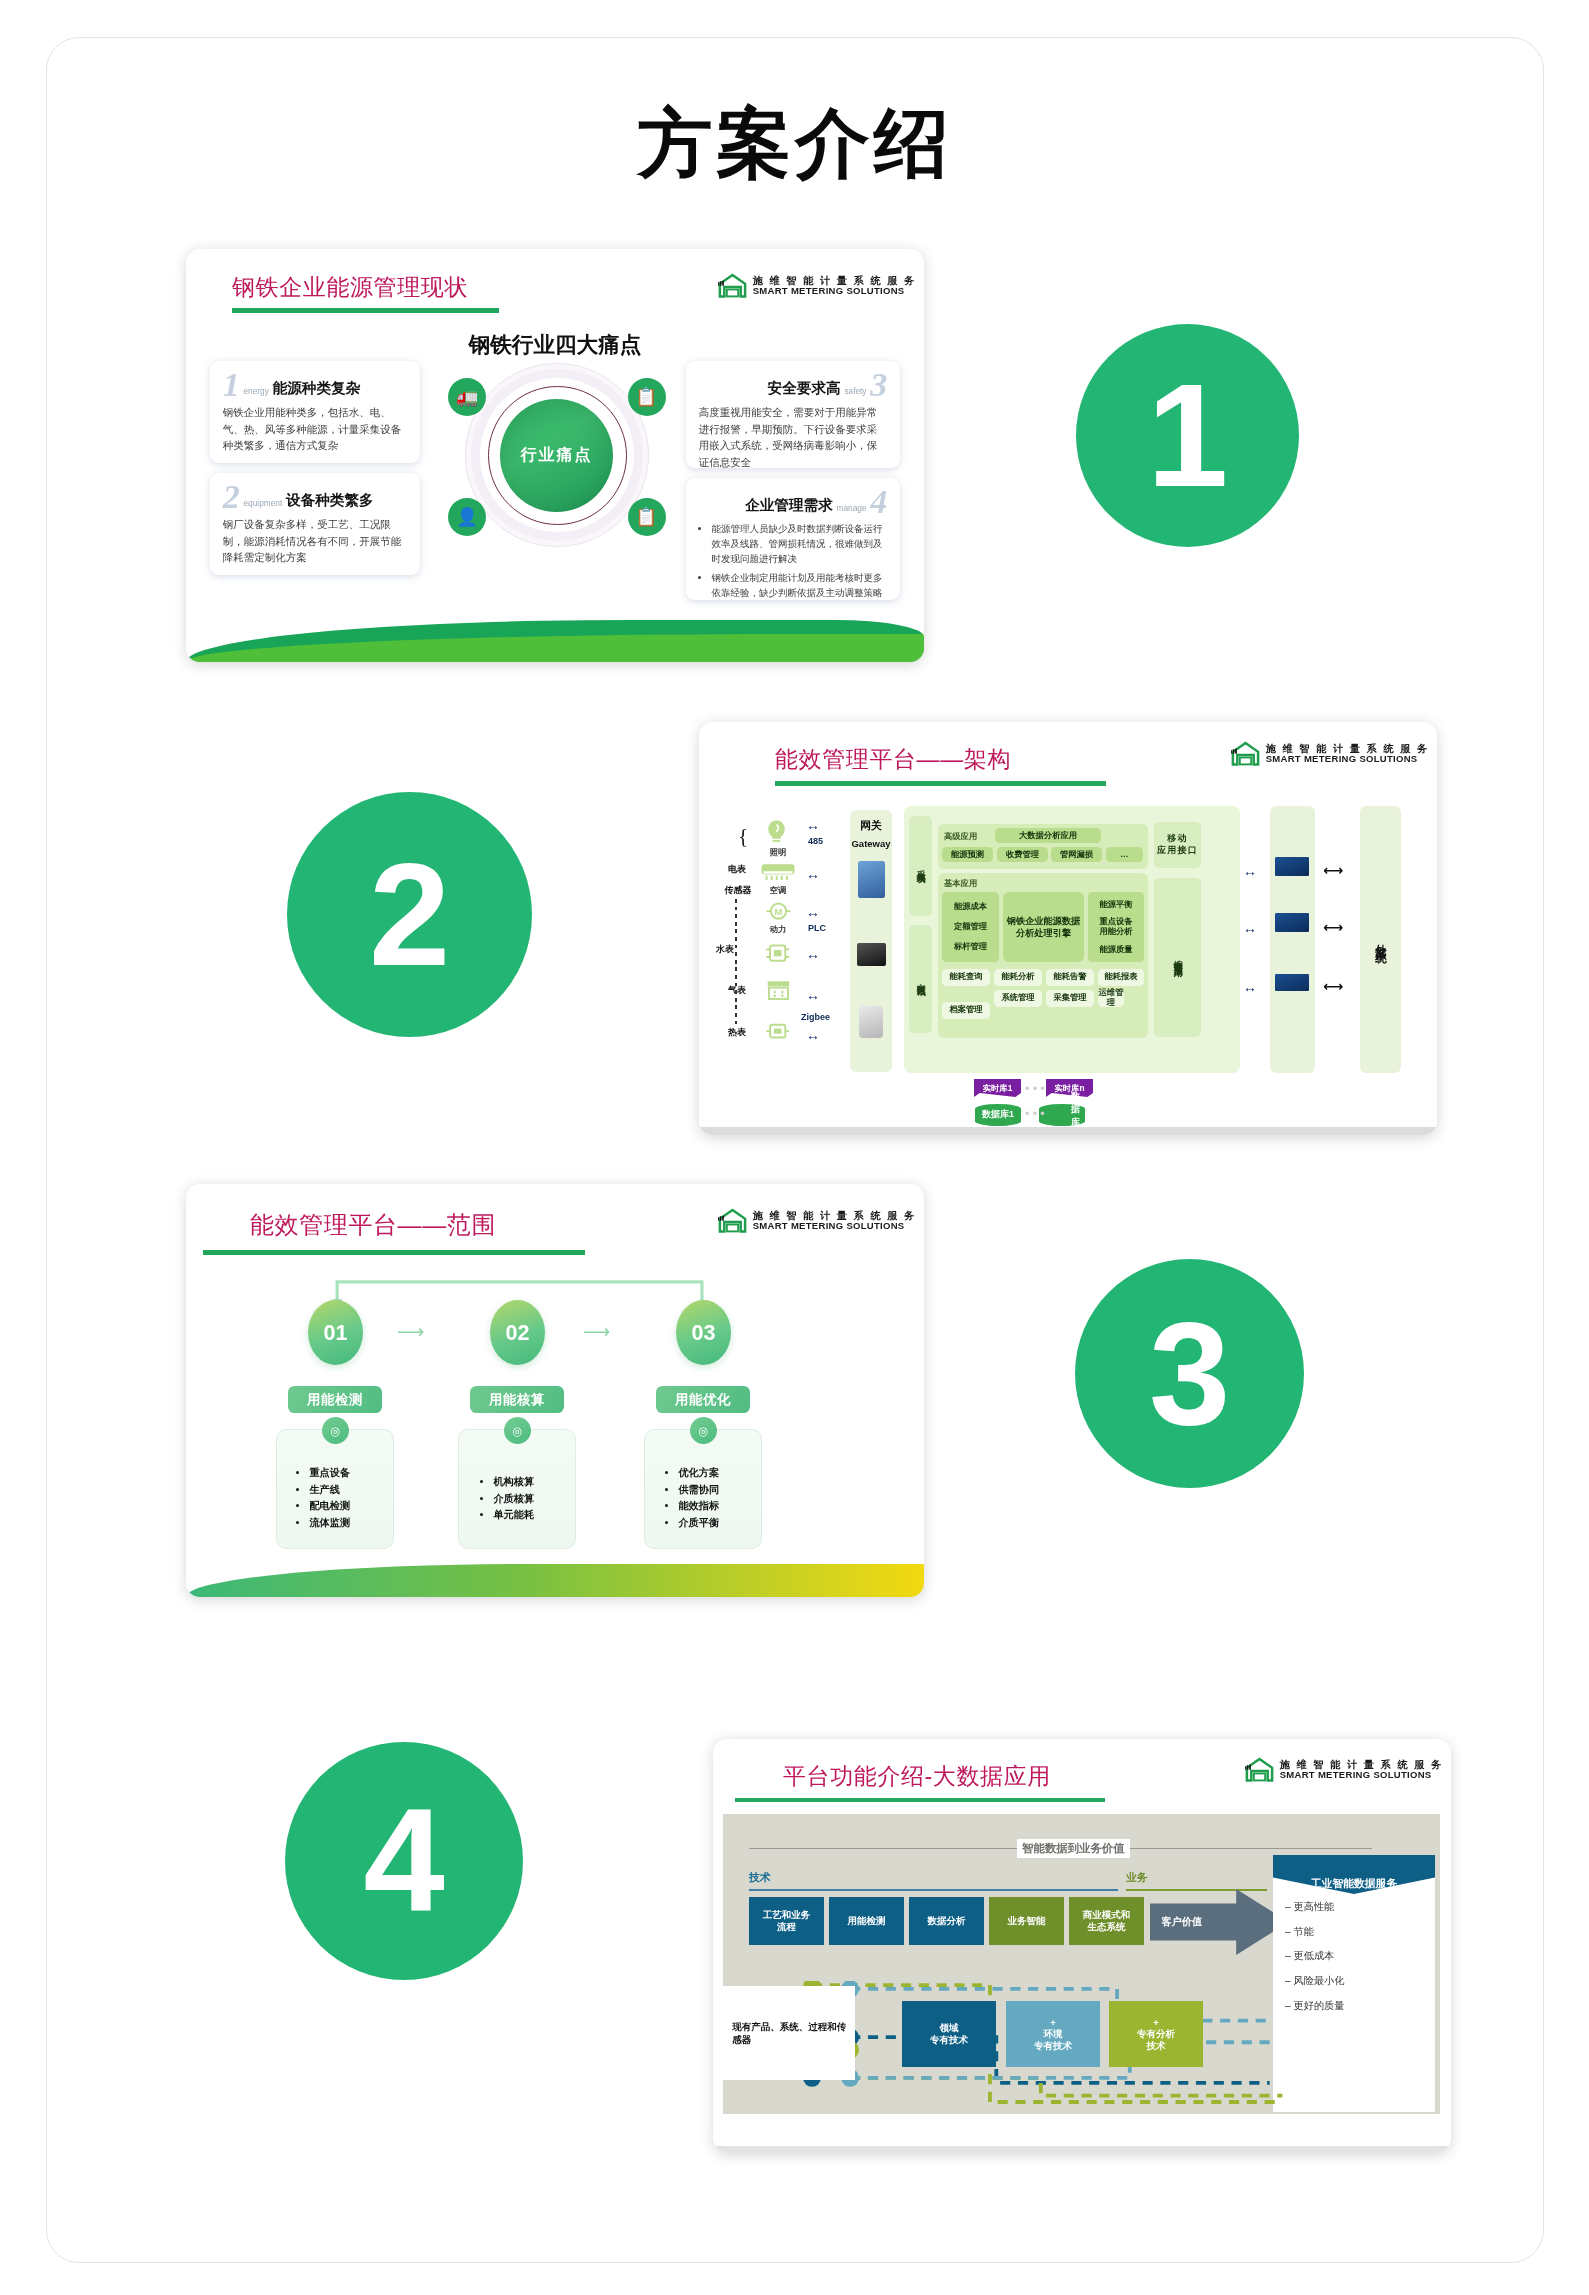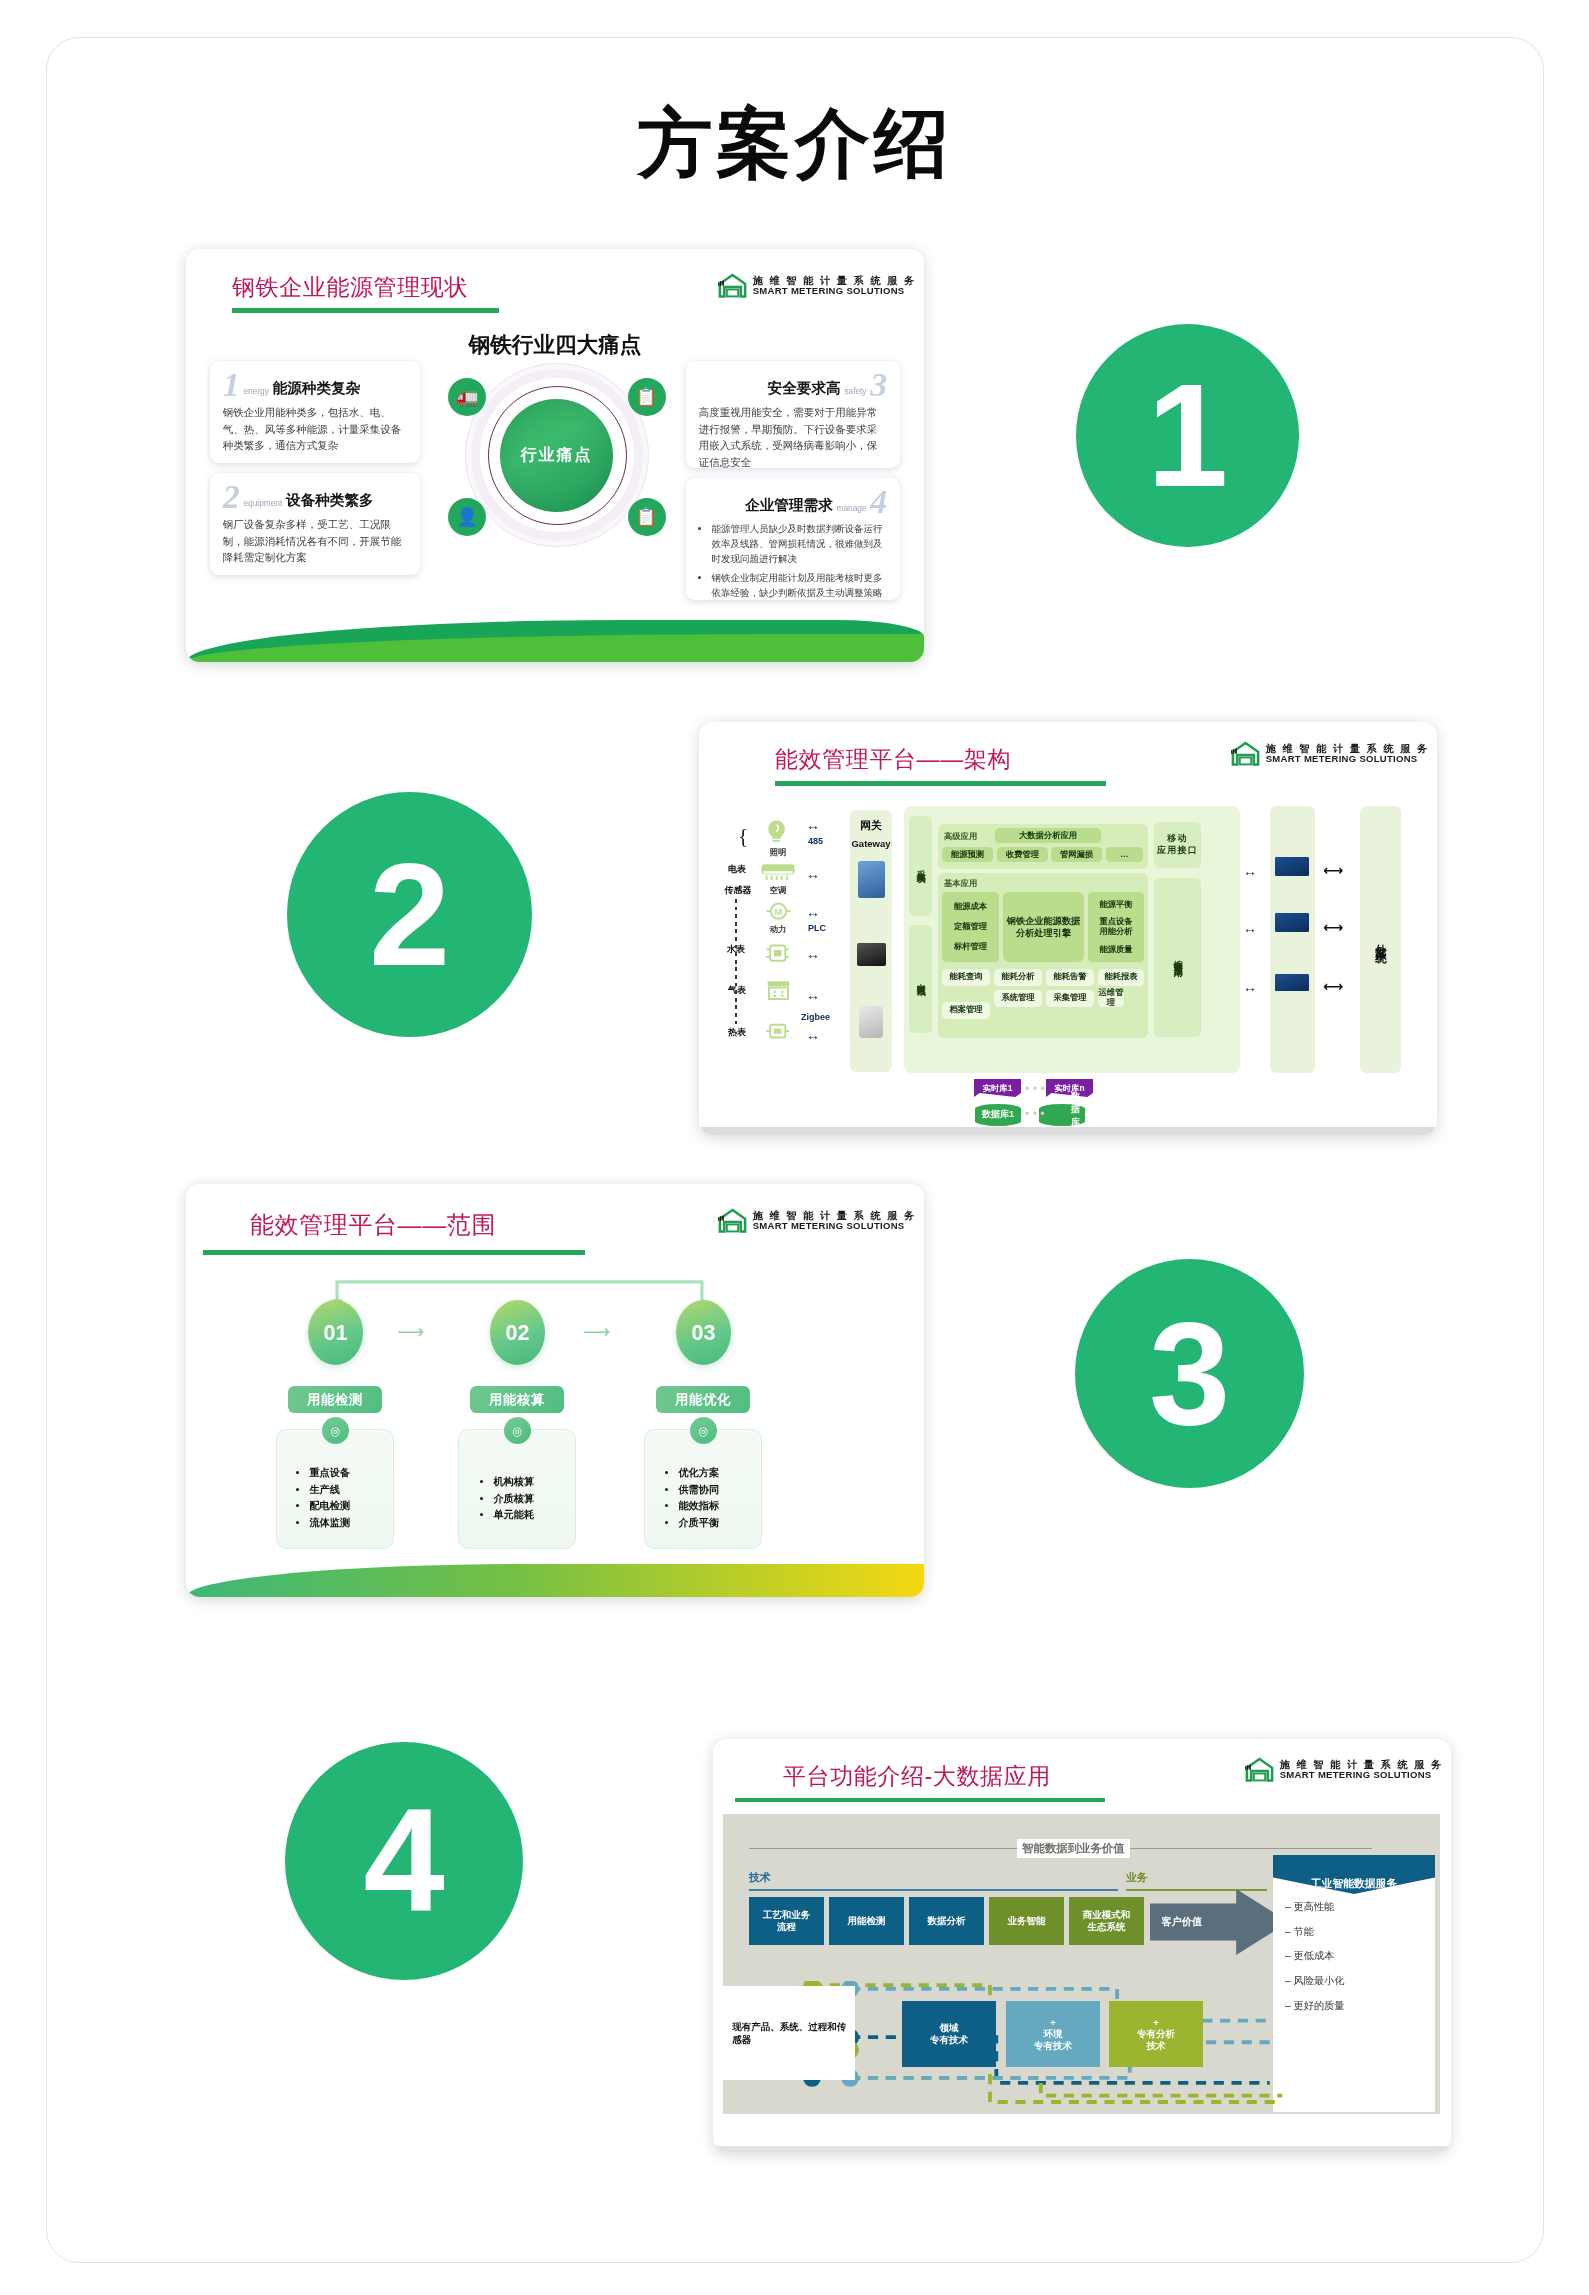--- a/index.html
+++ b/index.html
@@ -367,21 +367,21 @@
         </svg>
       </div>
       <div class="logo-txt">
         <div class="logo-cn">施 维 智 能 计 量 系 统 服 务</div>
         <div class="logo-en">SMART METERING SOLUTIONS</div>
       </div>
     </div>
 
     <div class="s2-col-lbl" style="left:29px; top:141px;">电表</div>
     <div class="s2-col-lbl" style="left:25.4px; top:162px;">传感器</div>
-    <div class="s2-col-lbl" style="left:28px; top:221px;">水表</div>
+    <div class="s2-col-lbl" style="left:17px; top:221px;">水表</div>
     <div class="s2-col-lbl" style="left:29px; top:262px;">气表</div>
     <div class="s2-col-lbl" style="left:29px; top:304px;">热表</div>
     <div style="position:absolute;left:36px;top:177px;width:1.9px;height:127px;background:repeating-linear-gradient(#333 0 3.8px,transparent 3.8px 7.6px);"></div>
     <div style="position:absolute;left:39px;top:102px;font-size:21.6px;color:#222;font-family:'Liberation Serif',serif;">{</div>
 
     <div style="position:absolute;left:66px;top:97px;width:23px;height:25.4px;">
       <svg viewBox="0 0 36 40" width="23" height="25.4">
           <ellipse cx="18" cy="16" rx="13" ry="14" fill="#bcdd8e"></ellipse>
           <rect x="11" y="28" width="14" height="3" fill="#bcdd8e"></rect>
           <rect x="12" y="33" width="12" height="3" fill="#bcdd8e"></rect>

